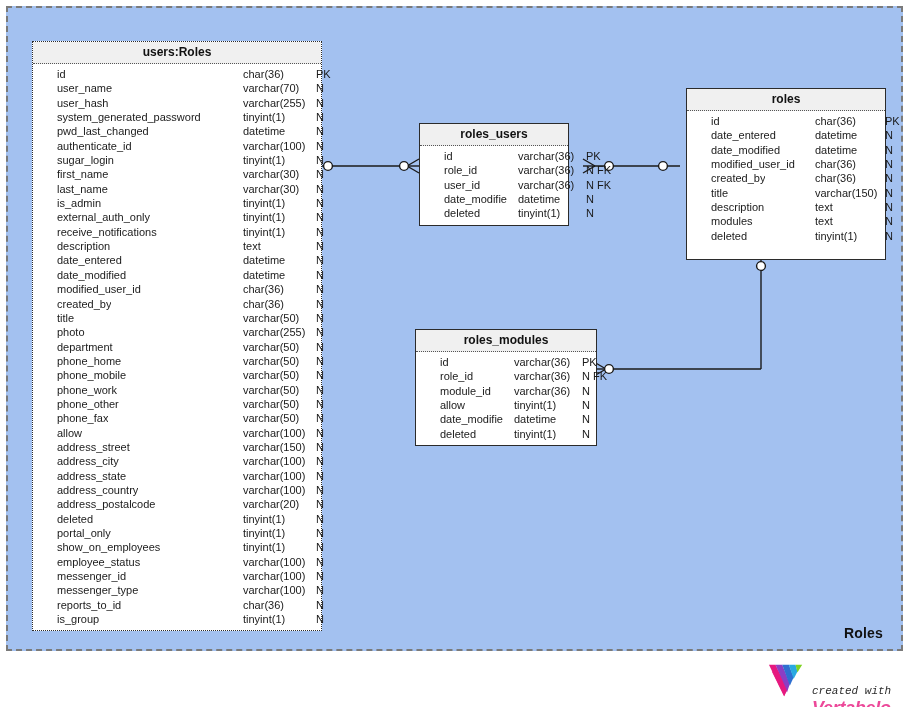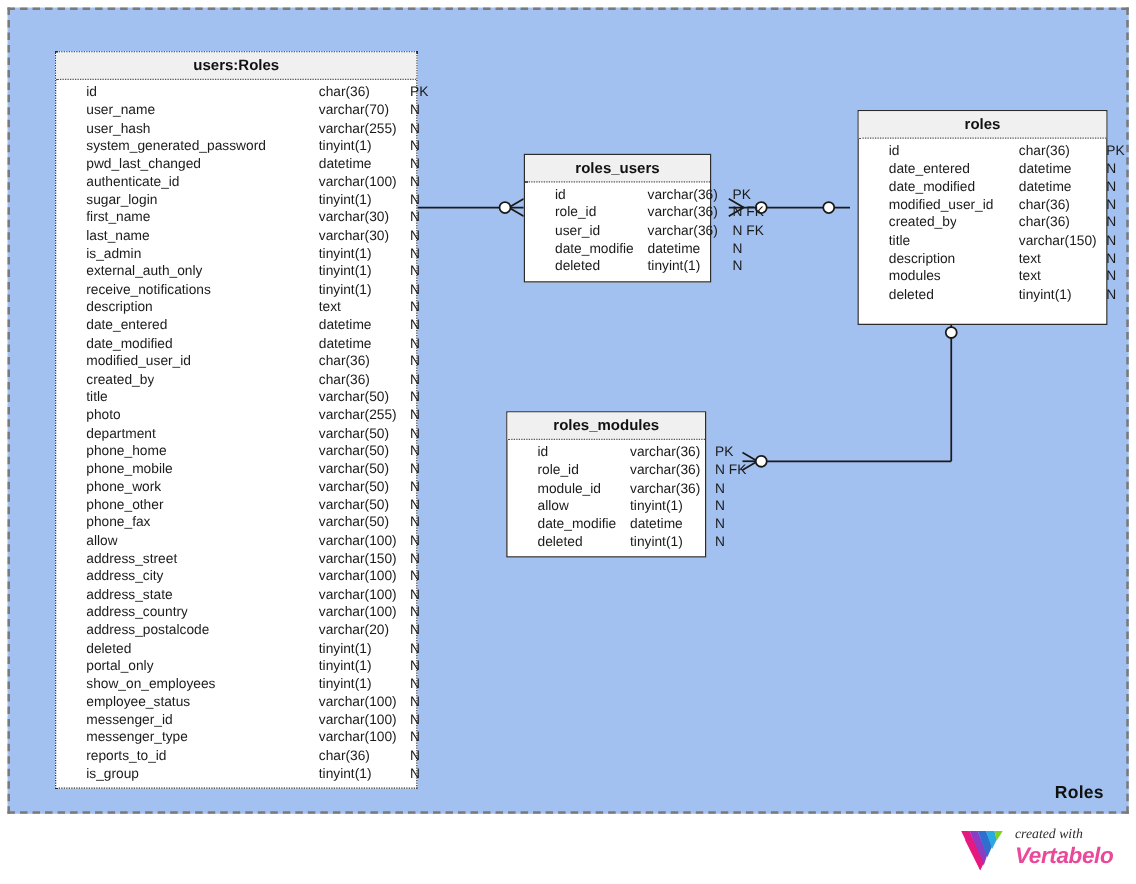--- a/index.html
+++ b/index.html
@@ -70,36 +70,36 @@
     overflow: hidden;
   }
   .col-type {
     position: absolute;
   }
   .col-flags {
     position: absolute;
   }
 
   
-  #tbl-users { left: 36px; top: 33px; width: 290px; }
+  #tbl-users { left: 24px; top: 33px; width: 290px; }
   #tbl-users .col-type  { left: 192px; }
   #tbl-users .col-flags { left: 265px; }
 
   
   #tbl-roles-users { left: 411px; top: 115px; width: 150px; }
   #tbl-roles-users .col-type  { left: 80px; }
   #tbl-roles-users .col-flags { left: 148px; }
 
   
   #tbl-roles { left: 678px; top: 80px; width: 200px; height: 172px; }
   #tbl-roles .col-type  { left: 110px; }
   #tbl-roles .col-flags { left: 180px; }
 
   
-  #tbl-roles-modules { left: 397px; top: 321px; width: 160px; }
+  #tbl-roles-modules { left: 407px; top: 321px; width: 182px; }
   #tbl-roles-modules .col-type  { left: 80px; }
   #tbl-roles-modules .col-flags { left: 148px; }
 
   
   #relations {
     position: absolute;
     left: 0; top: 0;
     width: 897px; height: 645px;
     pointer-events: none;
   }
@@ -112,26 +112,27 @@
   }
   #footer-logo .mark {
     position: absolute; left: 0; top: 2px;
     width: 38px; height: 38px;
   }
   #footer-logo .wordmark {
     position: absolute; left: 44px; top: 0px;
     width: 92px;
   }
   #footer-logo .created {
-    font-family: Liberation Serif, serif;
+    font-family: Liberation Mono, monospace;
     font-style: italic;
     font-size: 11px;
     color: #2b2b2b;
     line-height: 14px;
     display: block;
+    margin-top: 24px;
   }
   #footer-logo .brand {
     font-size: 18px;
     font-weight: bold;
     font-style: italic;
     color: #ec4899;
     line-height: 20px;
     letter-spacing: -.3px;
     display: block;
   }

